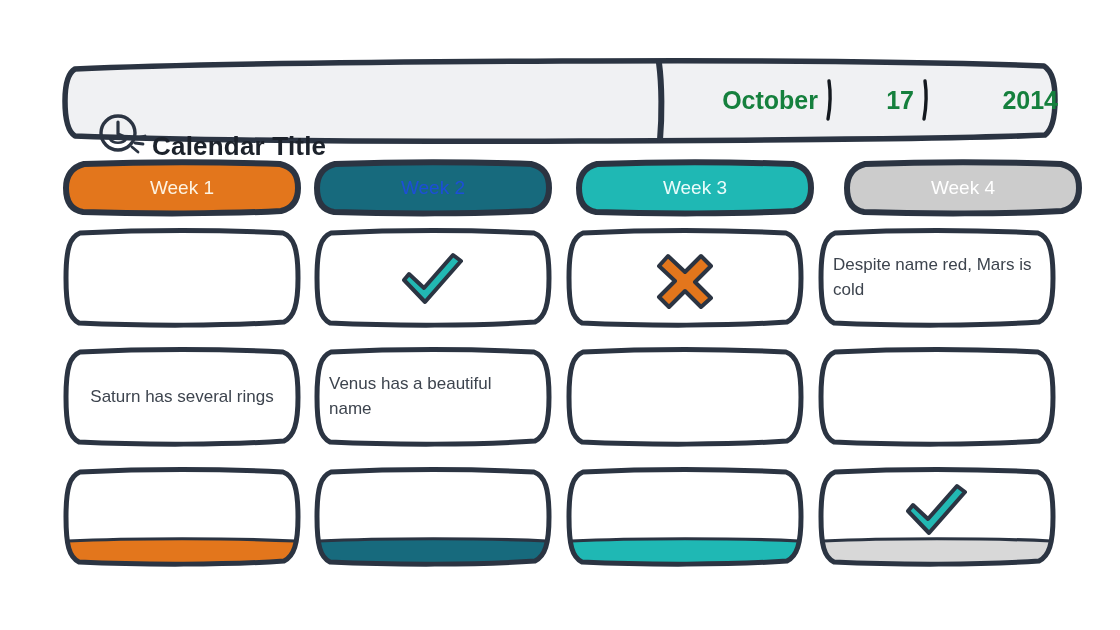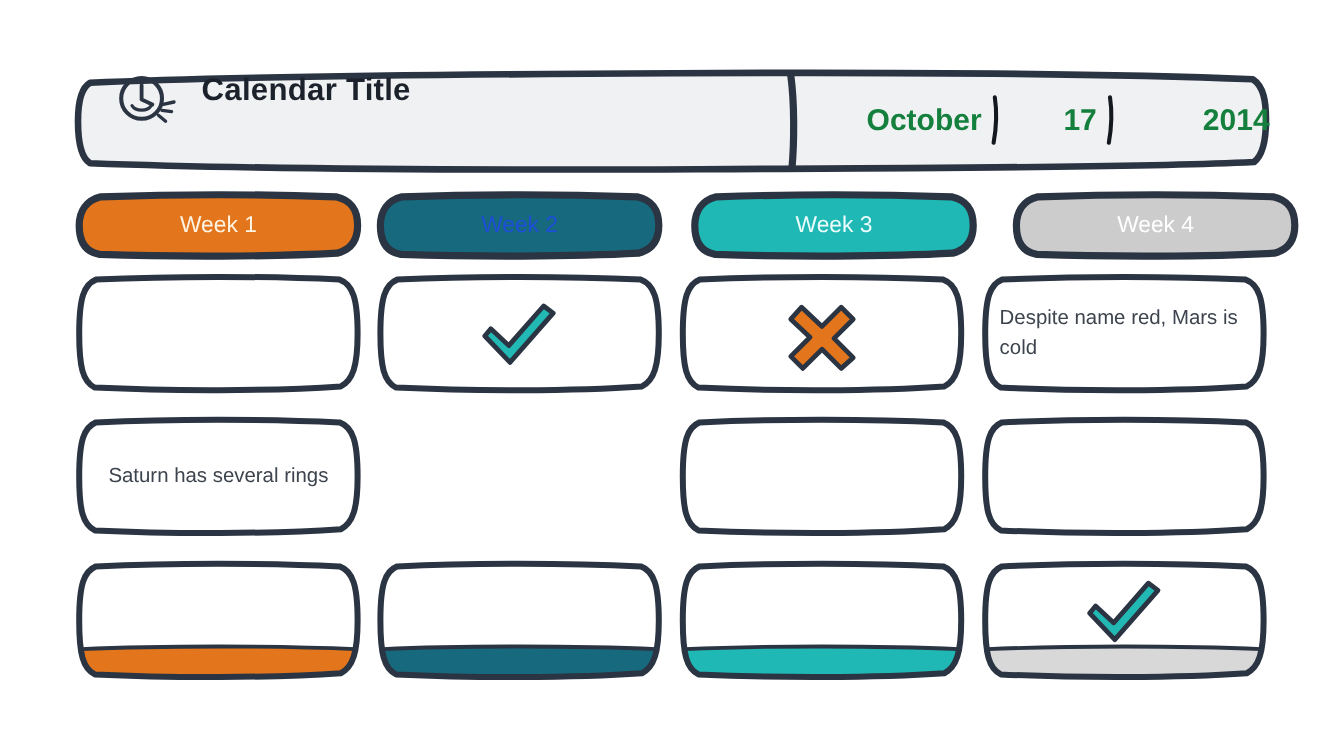--- a/index.html
+++ b/index.html
@@ -32,25 +32,25 @@
     position: absolute;
     left: 0;
     top: 0;
     width: 996px;
     height: 90px;
     overflow: visible;
   }
   #header-title-group {
     position: absolute;
     left: 34px;
-    top: 4px;
+    top: 17px;
     height: 90px;
     display: flex;
-    align-items: flex-start;
-    gap: 20px;
+    align-items: flex-end;
+    gap: 4px;
   }
   #clock-icon {
     width: 52px;
     height: 52px;
     flex: 0 0 auto;
   }
   #calendar-title {
     font-size: 26px;
     font-weight: bold;
     color: #1c222b;
@@ -248,20 +248,28 @@
 
   <div class="cell" style="left:62px; top:347px; width:240px; height:100px;">
     <svg class="cell-svg" viewBox="0 0 240 100" preserveAspectRatio="none">
       <path d="M 18 5 C 8 9 4 20 4 50 C 4 78 7 90 17 95
                C 80 98 165 98 222 94 C 232 89 236 77 236 50
                C 236 21 232 9 221 5 C 160 2 80 2 18 5 Z" fill="#ffffff" stroke="#2b3442" stroke-width="5" stroke-linejoin="round"></path>
     </svg>
     <div class="cell-text">Saturn has several rings</div>
   </div>
 
+  <div class="cell" style="left:313px; top:347px; width:240px; height:100px;">
+    <svg class="cell-svg" viewBox="0 0 240 100" preserveAspectRatio="none">
+      <path d="M 18 5 C 8 9 4 20 4 50 C 4 78 7 90 17 95
+               C 80 98 165 98 222 94 C 232 89 236 77 236 50
+               C 236 21 232 9 221 5 C 160 2 80 2 18 5 Z" fill="#ffffff" stroke="#2b3442" stroke-width="5" stroke-linejoin="round"></path>
+    </svg>
+    <div class="cell-text">Venus has a beautiful name</div>
+  </div>
 
   <div class="cell" style="left:565px; top:347px; width:240px; height:100px;">
     <svg class="cell-svg" viewBox="0 0 240 100" preserveAspectRatio="none">
       <path d="M 18 5 C 8 9 4 20 4 50 C 4 78 7 90 17 95
                C 80 98 165 98 222 94 C 232 89 236 77 236 50
                C 236 21 232 9 221 5 C 160 2 80 2 18 5 Z" fill="#ffffff" stroke="#2b3442" stroke-width="5" stroke-linejoin="round"></path>
     </svg>
     <div class="cell-text"></div>
   </div>
 

